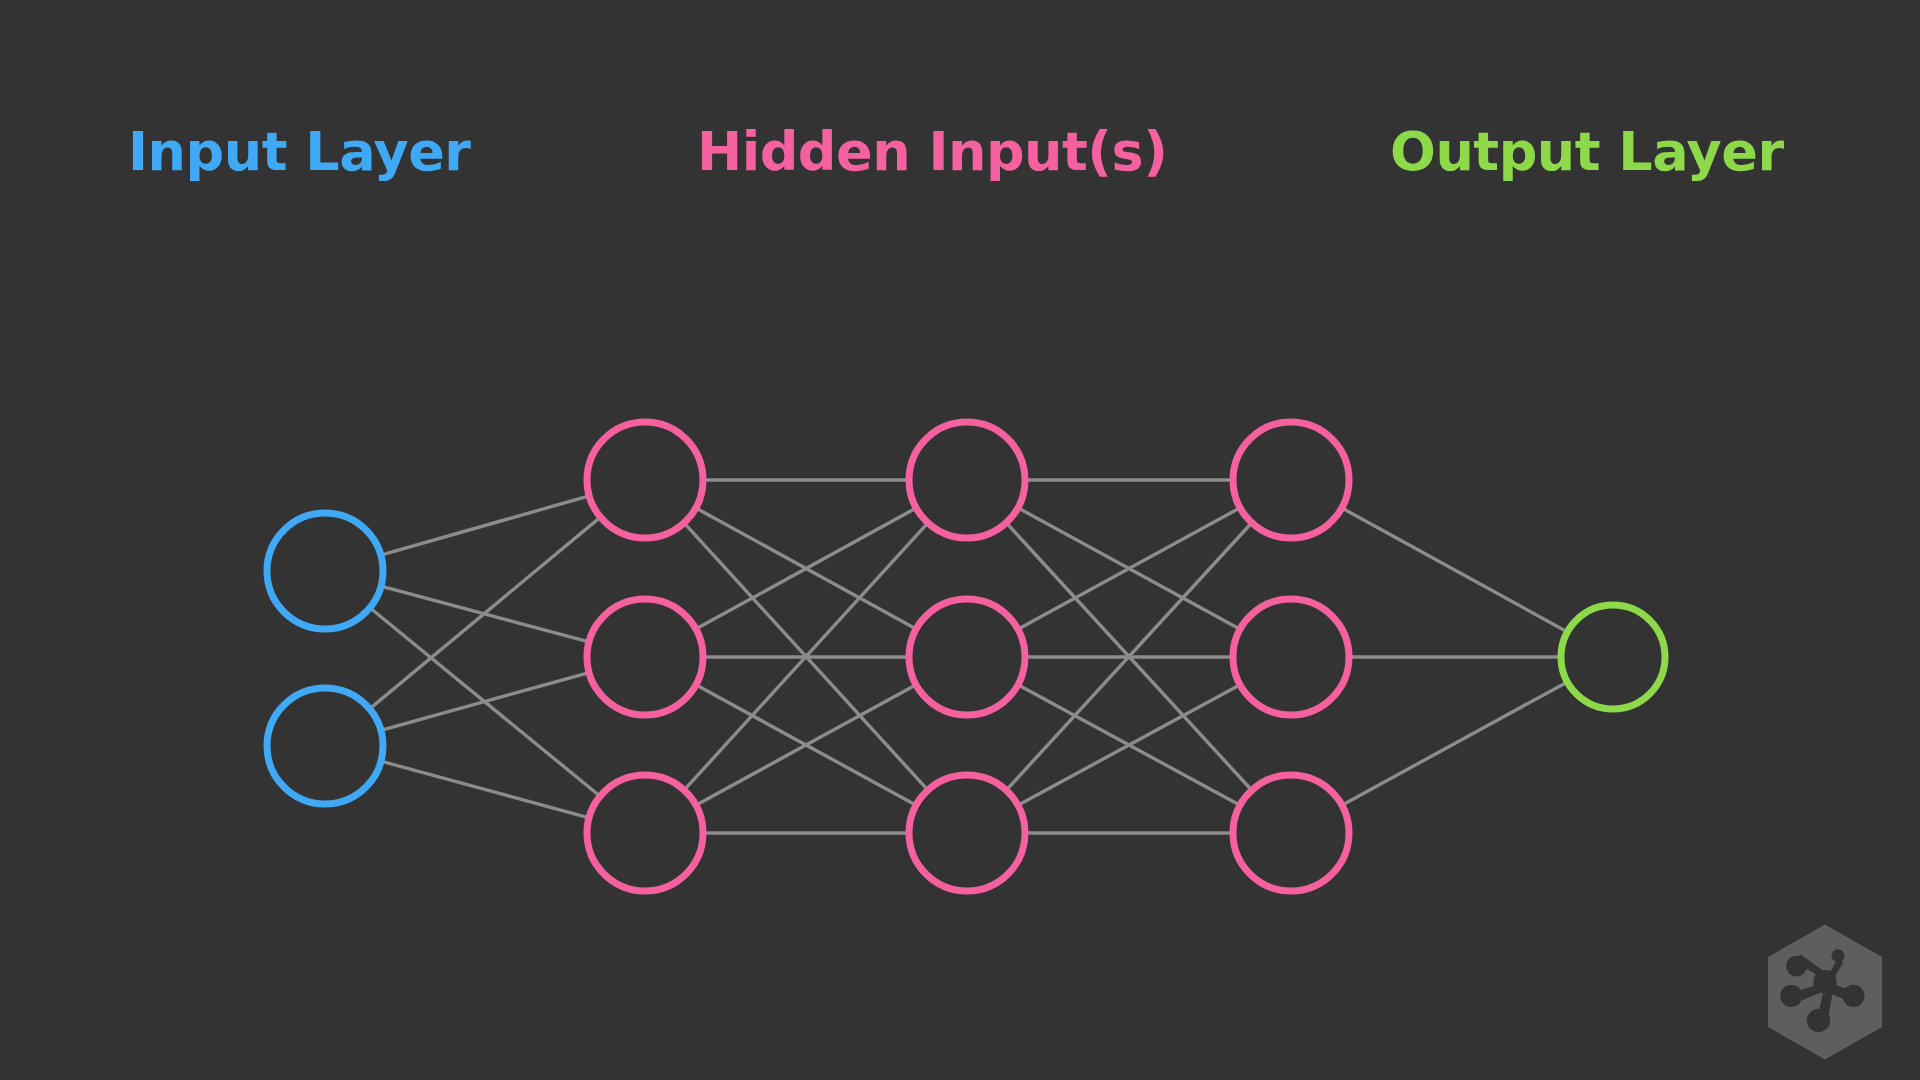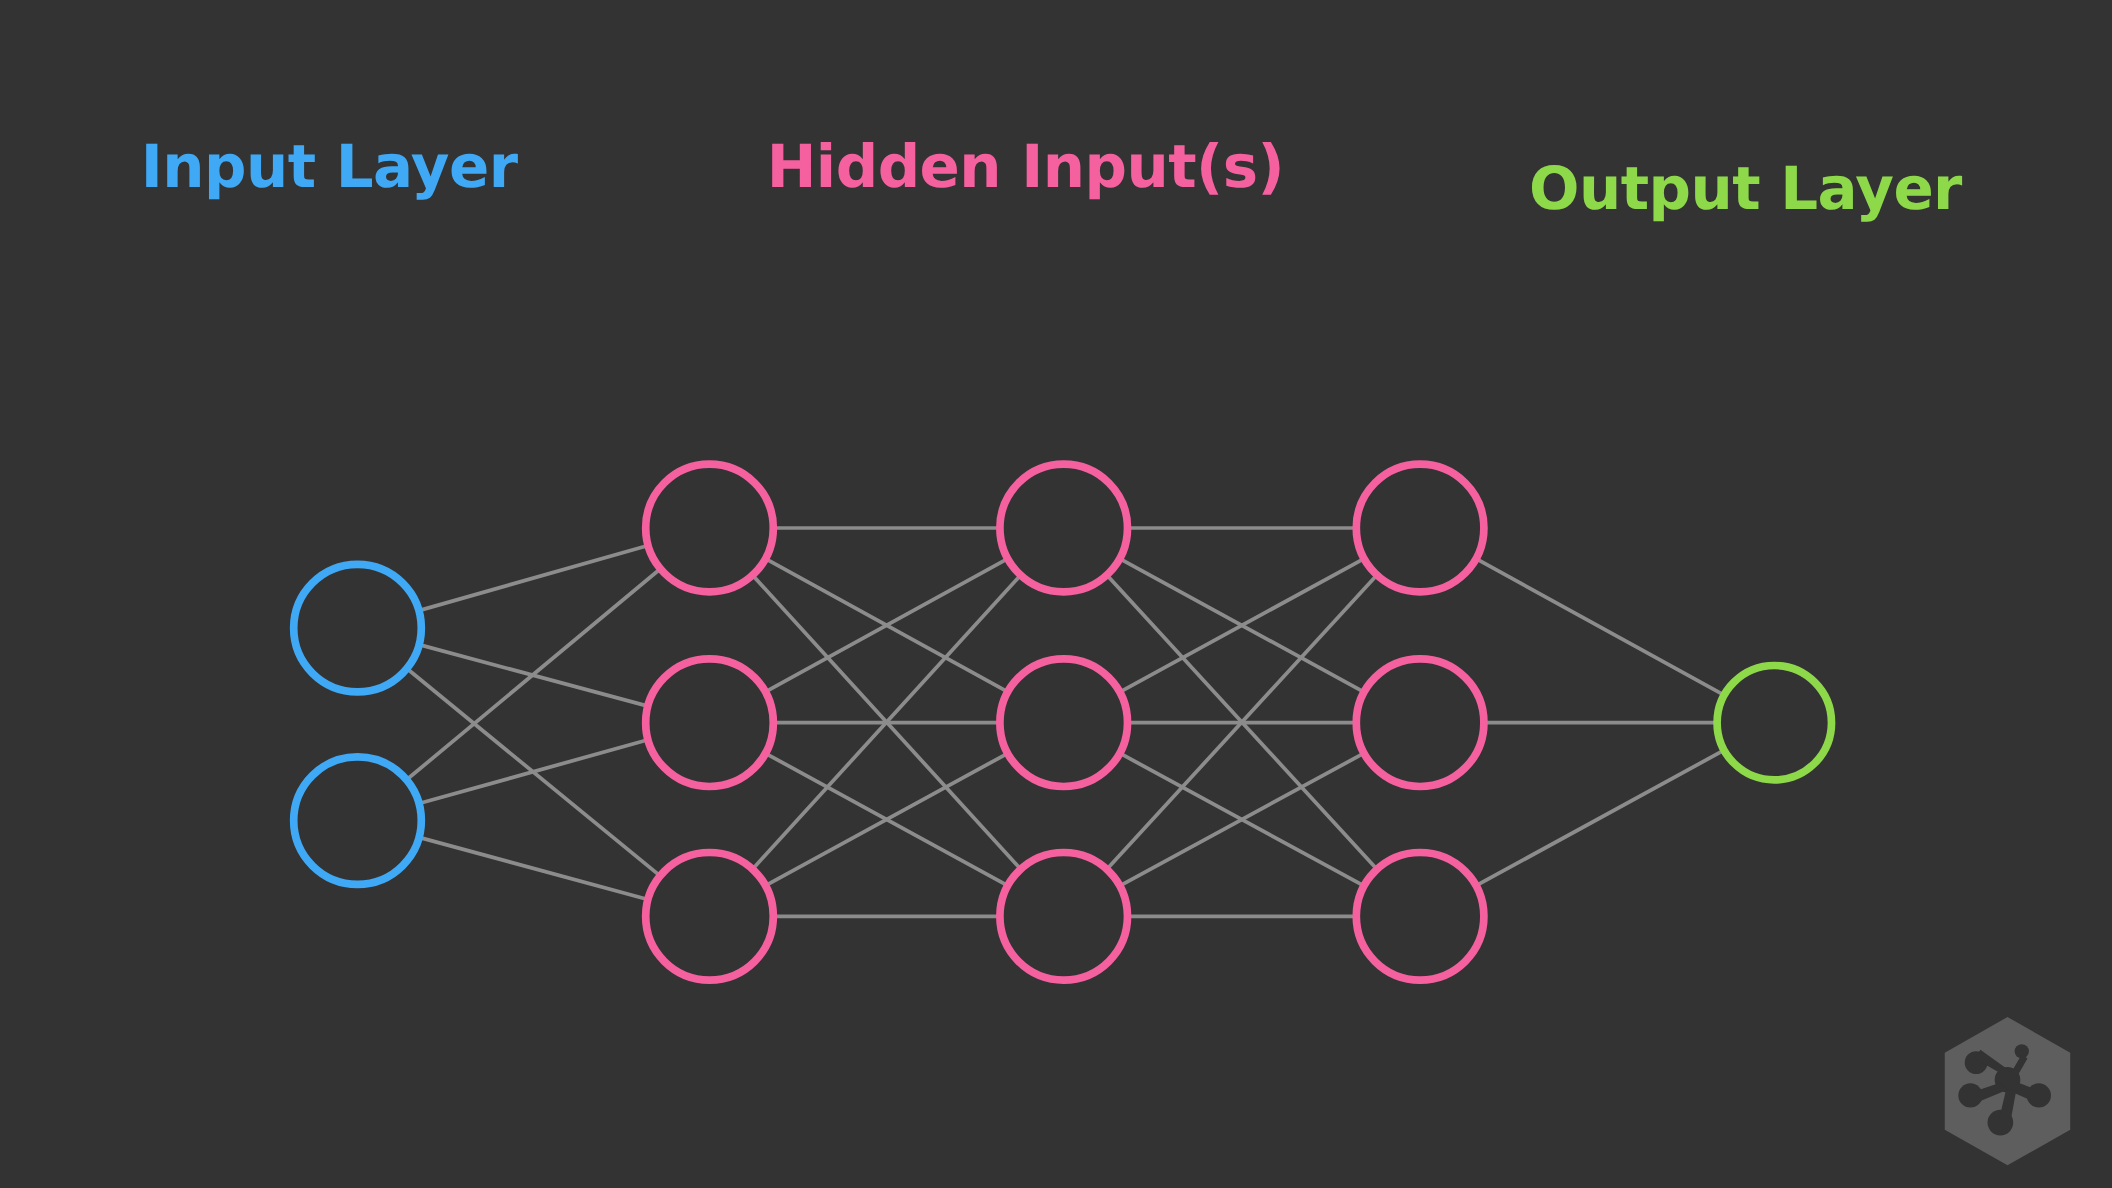--- a/index.html
+++ b/index.html
@@ -34,21 +34,21 @@
   .caption {
     position: absolute;
     font-size: 54px;
     font-weight: 700;
     letter-spacing: -0.5px;
     line-height: 1;
     white-space: nowrap;
   }
   .caption.input  { left: 128px;  color: #3FA9F5; }
   .caption.hidden { left: 697px;  color: #F5609F; }
-  .caption.output { left: 1390px; color: #8ED94A; margin-top: 20px; }
+  .caption.output { left: 1390px; color: #8ED94A; }
 
   
   #graph {
     position: absolute;
     left: 0;
     top: 0;
     width: 1920px;
     height: 1080px;
     display: block;
   }

